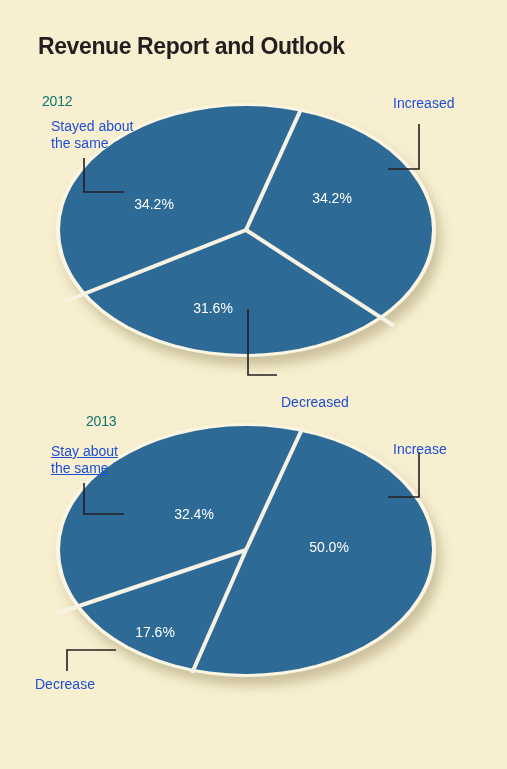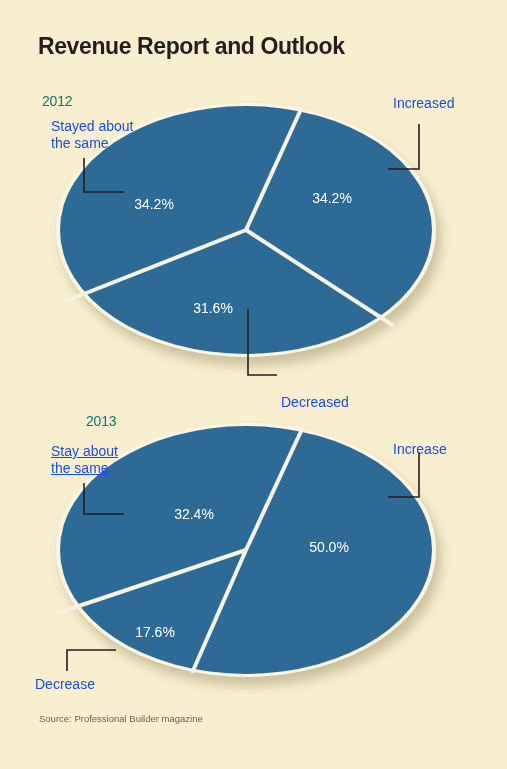--- a/index.html
+++ b/index.html
@@ -166,15 +166,14 @@
   <div class="callout c12-stay">Stayed about
 the same</div>
   <div class="callout c12-inc">Increased</div>
   <div class="callout c12-dec">Decreased</div>
 
   <div class="callout c13-stay">Stay about
 the same</div>
   <div class="callout c13-inc">Increase</div>
   <div class="callout c13-dec">Decrease</div>
 
-  <div class="source">Source: Professional Builder magazine</div>
 
 </div>
 
 </body></html>

